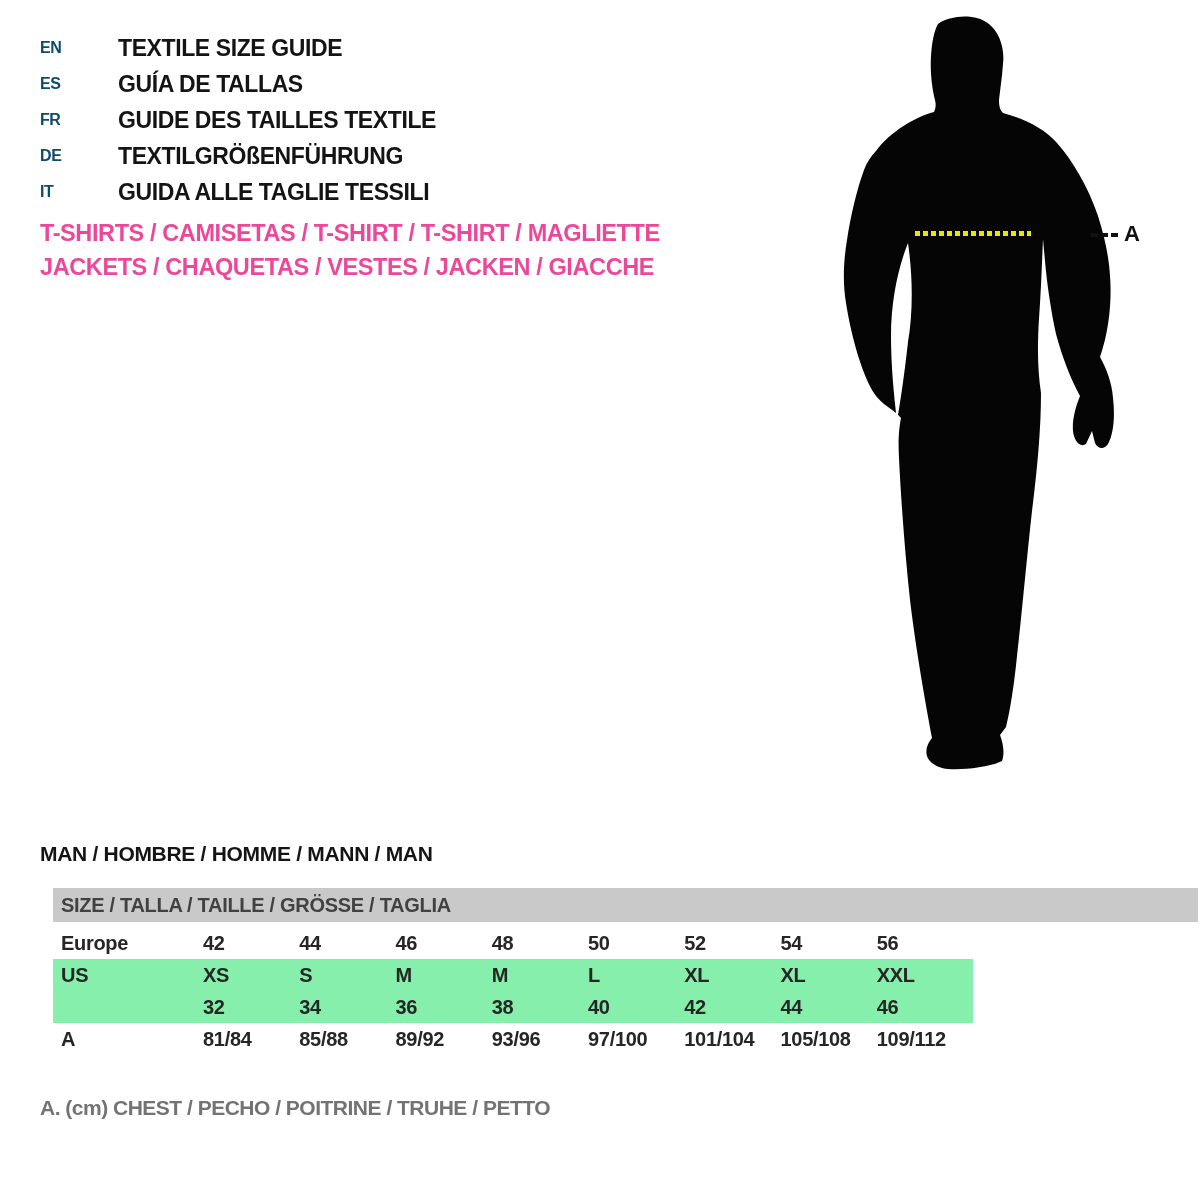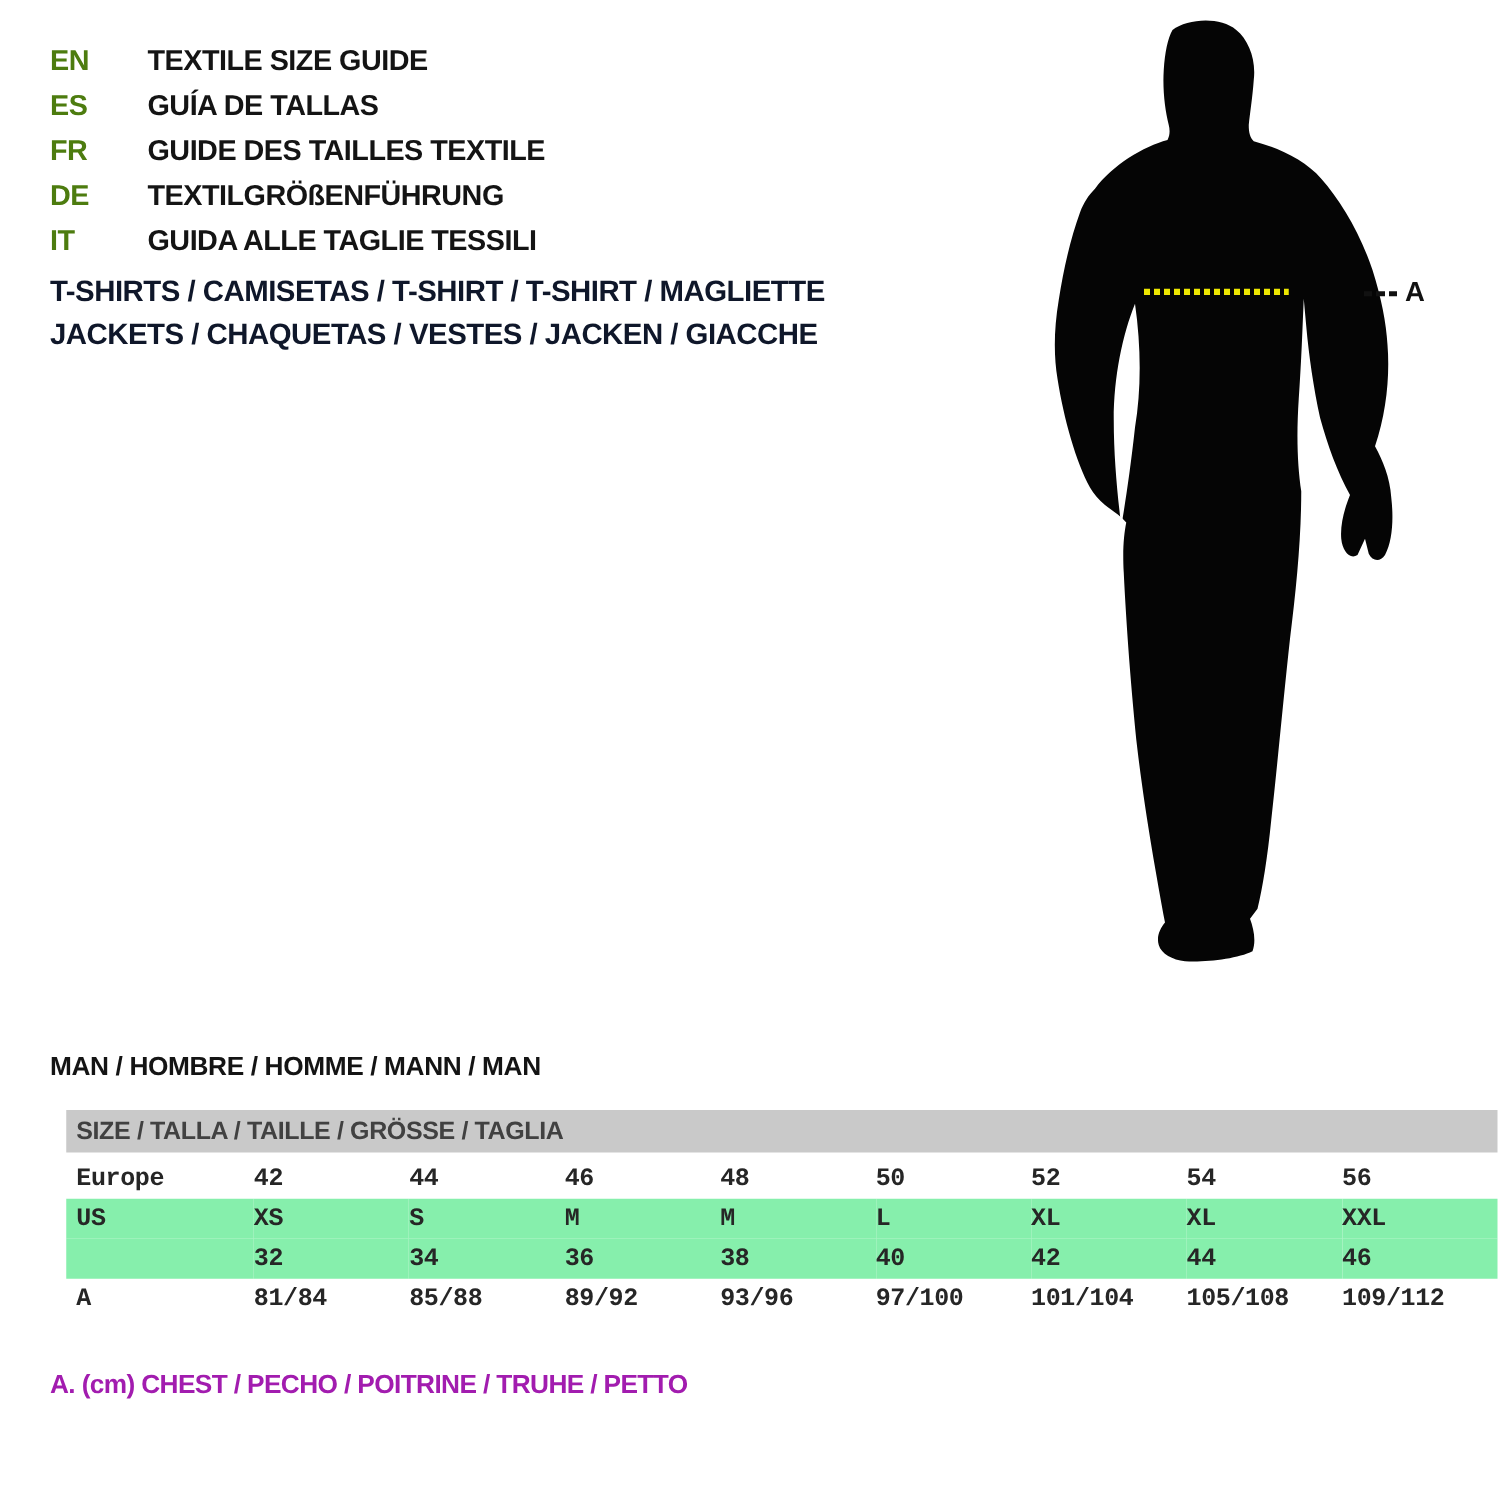--- a/index.html
+++ b/index.html
@@ -9,33 +9,33 @@
     background:#ffffff;
     font-family:"Liberation Sans", sans-serif;
     color:#1c1c1c;
     overflow:hidden;
   }
 
   
   .lang-list { position:absolute; left:40px; top:30px; }
   .lang-row { display:flex; height:36px; align-items:center; }
   .lang-code {
-    width:78px; font-size:23px; font-weight:bold; letter-spacing:-0.4px;
-    color:#4d7c0f; white-space:nowrap;
+    width:78px; font-size:16px; font-weight:bold; letter-spacing:-0.4px;
+    color:#0c4a6e; white-space:nowrap;
   }
   .lang-title {
     font-size:23px; font-weight:bold; letter-spacing:-0.4px;
     color:#141414; white-space:nowrap;
   }
 
   
   .categories { position:absolute; left:40px; top:216px; }
   .category-line {
     font-size:23.5px; font-weight:bold; letter-spacing:-0.4px;
-    line-height:34px; color:#0f172a; white-space:nowrap;
+    line-height:34px; color:#ec4899; white-space:nowrap;
   }
 
   
   .figure-wrap { position:absolute; left:0; top:0; width:1200px; height:800px; }
   .man-svg { position:absolute; left:820px; top:0; width:380px; height:800px; }
 
   .chest-line {
     position:absolute; left:915px; top:231px; width:116px; height:5px;
     background:repeating-linear-gradient(90deg,
       #ece600 0px, #ece600 5px, transparent 5px, transparent 8px);
@@ -58,34 +58,34 @@
   }
 
   
   .table-block { position:absolute; left:53px; top:888px; width:1145px; }
   .table-header {
     height:34px; line-height:34px; background:#c9c9c9;
     padding-left:8px; font-size:20px; font-weight:bold;
     letter-spacing:-0.3px; color:#414141; white-space:nowrap;
   }
   table.size-table {
-    margin-top:5px; width:1145px; border-collapse:collapse; table-layout:fixed;font-family:Liberation Mono, monospace;
+    margin-top:5px; width:920px; border-collapse:collapse; table-layout:fixed;
   }
   table.size-table td {
     height:32px; font-size:20px; font-weight:bold; letter-spacing:-0.3px;
     color:#262626; text-align:left; vertical-align:middle;
   }
   table.size-table td.lbl { text-align:left; padding-left:8px; }
   tr.stripe { background:#86efac; }
 
   
   .legend {
     position:absolute; left:40px; top:1096px;
     font-size:21px; font-weight:bold; letter-spacing:-0.5px;
-    color:#a21caf; white-space:nowrap;
+    color:#737373; white-space:nowrap;
   }
 </style>
 </head>
 <body>
 
 <div class="lang-list">
   <div class="lang-row">
     <span class="lang-code">EN</span>
     <span class="lang-title">TEXTILE SIZE GUIDE</span>
   </div>

